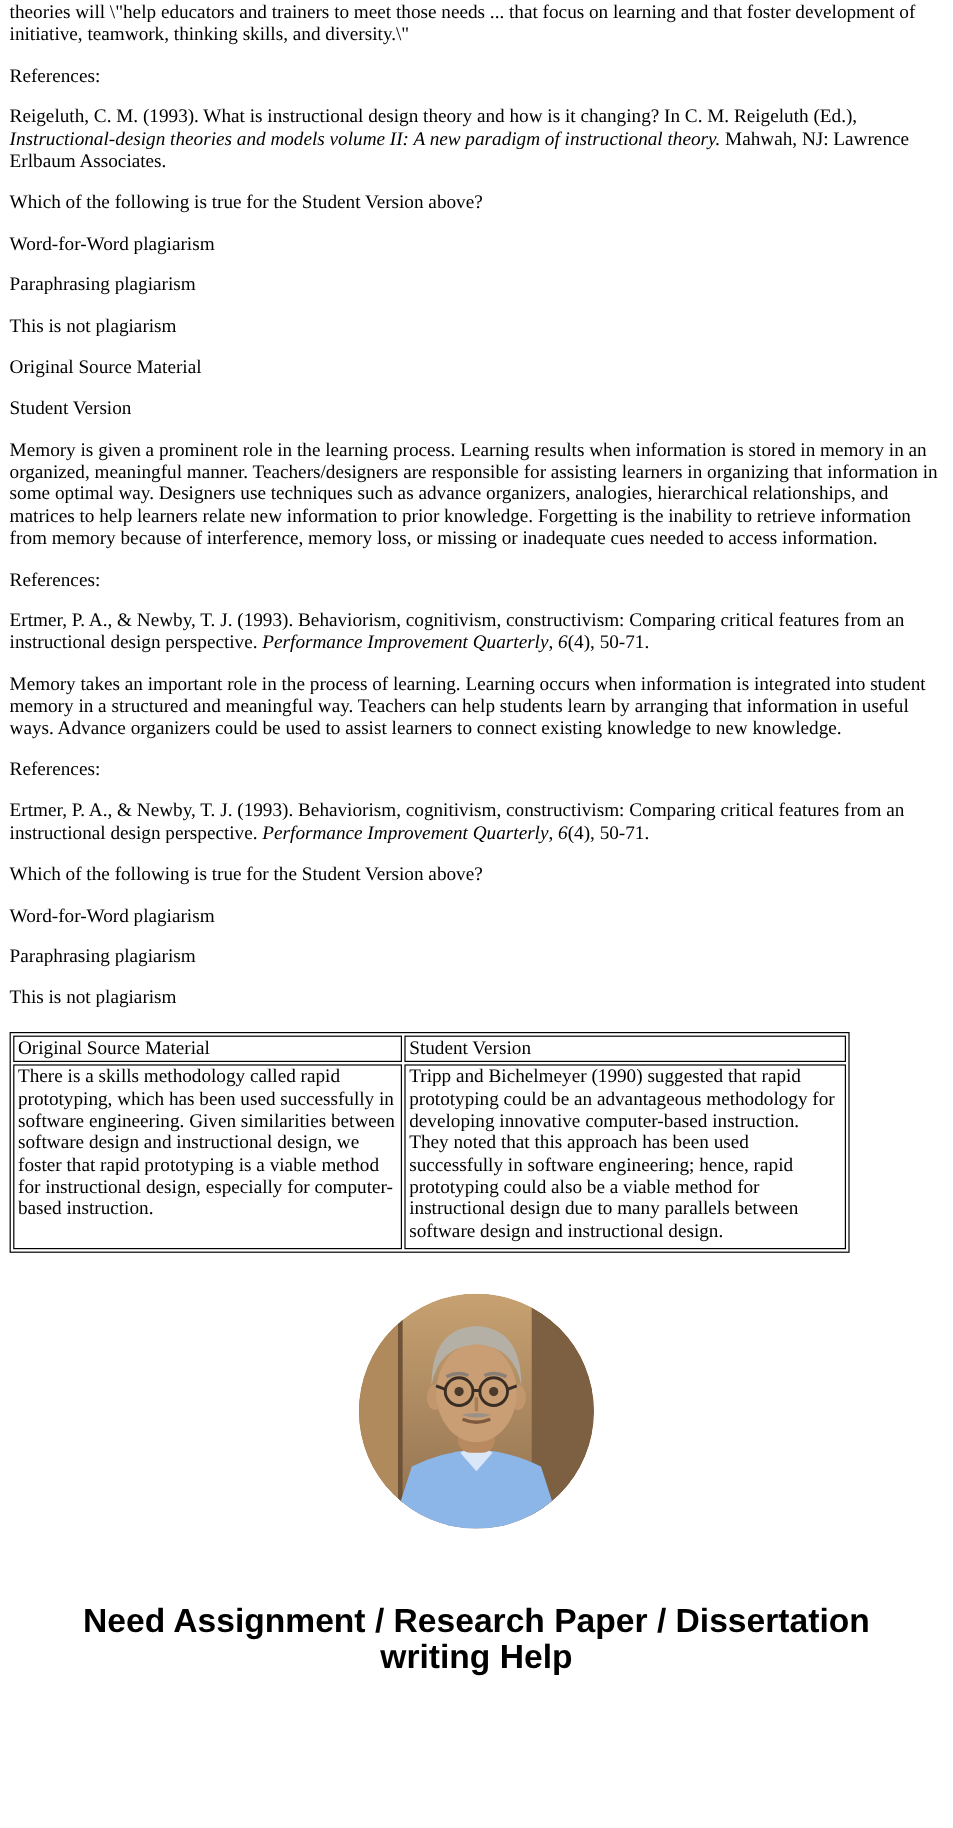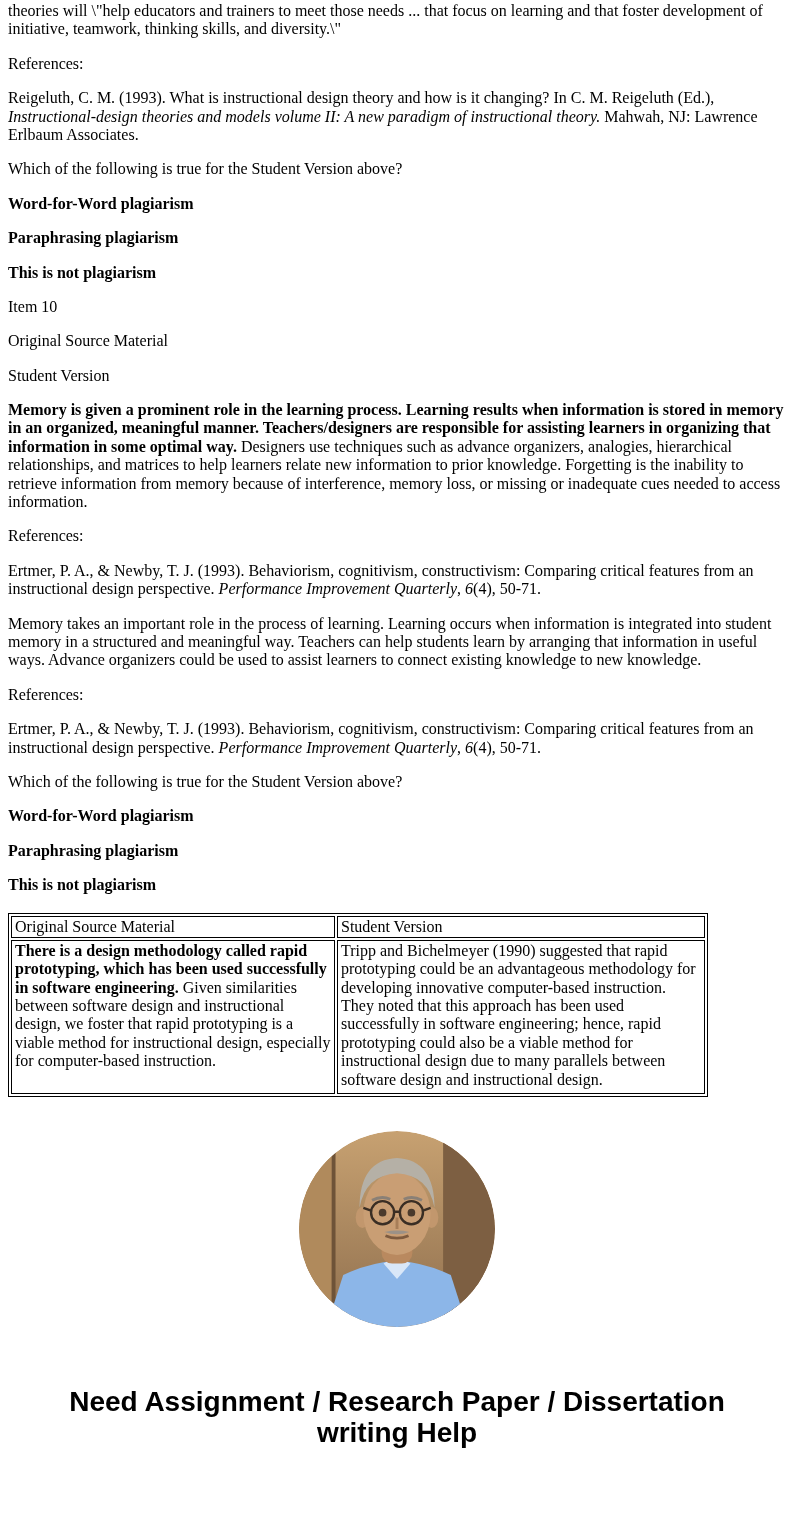--- a/index.html
+++ b/index.html
@@ -8,21 +8,21 @@
   }
   body {
     width: 794px;
     font-family: "Liberation Serif", serif;
     font-size: 16px;
     line-height: 1.15;
   }
   .doc { margin: 0 8px; }
   p { margin: 16px 0; }
   p.first { margin-top: 2px; }
-  b, .bold { font-weight: bold; }
+  b, .bold { font-weight: normal; }
   i, .italic { font-style: italic; font-family: Liberation Serif, serif; }
 
   table.compare {
     border-collapse: separate;
     border-spacing: 2px;
     border: 1px solid #000;
     width: 700px;
     margin-top: 18px;
   }
   table.compare td {
@@ -67,21 +67,20 @@
 
   <p><span>Reigeluth, C. M. (1993). What is instructional design theory and how is it changing? In C. M. Reigeluth (Ed.), </span><i>Instructional-design theories and models volume II: A new paradigm of instructional theory.</i><span> Mahwah, NJ: Lawrence Erlbaum Associates.</span></p>
 
   <p>Which of the following is true for the Student Version above?</p>
 
   <p><b>Word-for-Word plagiarism</b></p>
   <p><b>Paraphrasing plagiarism</b></p>
   <p><b>This is not plagiarism</b></p>
 
 
-  <p>Item 10</p>
 
 
   <p>Original Source Material</p>
 
   <p>Student Version</p>
 
   <p><b>Memory is given a prominent role in the learning process. Learning results when information is stored in memory in an organized, meaningful manner. Teachers/designers are responsible for assisting learners in organizing that information in some optimal way.</b><span> Designers use techniques such as advance organizers, analogies, hierarchical relationships, and matrices to help learners relate new information to prior knowledge. Forgetting is the inability to retrieve information from memory because of interference, memory loss, or missing or inadequate cues needed to access information.</span></p>
 
   <p>References:</p>
 
@@ -99,21 +98,21 @@
   <p><b>Paraphrasing plagiarism</b></p>
   <p><b>This is not plagiarism</b></p>
 
   <table class="compare">
     <tbody>
         <tr class="header-row">
       <td class="col-original">Original Source Material</td>
       <td class="col-student">Student Version</td>
     </tr>
     <tr class="body-row">
-      <td class="col-original"><b>There is a design methodology called rapid prototyping, which has been used successfully in software engineering.</b><span> Given similarities between software design and instructional design, we foster that rapid prototyping is a viable method for instructional design, especially for computer-based instruction.</span></td>
+      <td class="col-original"><b>There is a skills methodology called rapid prototyping, which has been used successfully in software engineering.</b><span> Given similarities between software design and instructional design, we foster that rapid prototyping is a viable method for instructional design, especially for computer-based instruction.</span></td>
       <td class="col-student">Tripp and Bichelmeyer (1990) suggested that rapid prototyping could be an advantageous methodology for developing innovative computer-based instruction. They noted that this approach has been used successfully in software engineering; hence, rapid prototyping could also be a viable method for instructional design due to many parallels between software design and instructional design.</td>
     </tr>
   </tbody>
     </table>
 
   <div class="avatar-wrap">
     <span class="avatar-circle">
       <svg width="196" height="196" viewBox="0 0 204 204" aria-hidden="true">
         <defs>
           <clipPath id="avclip">

